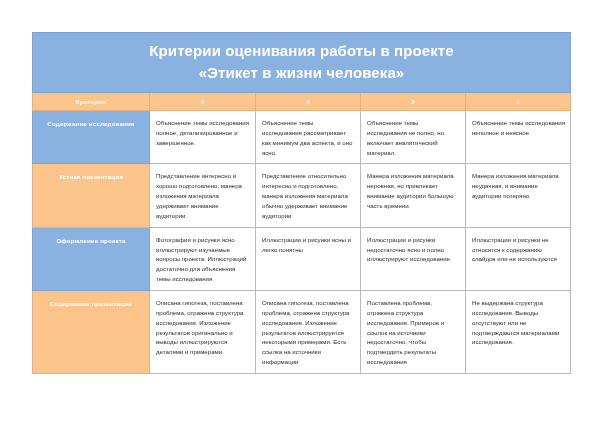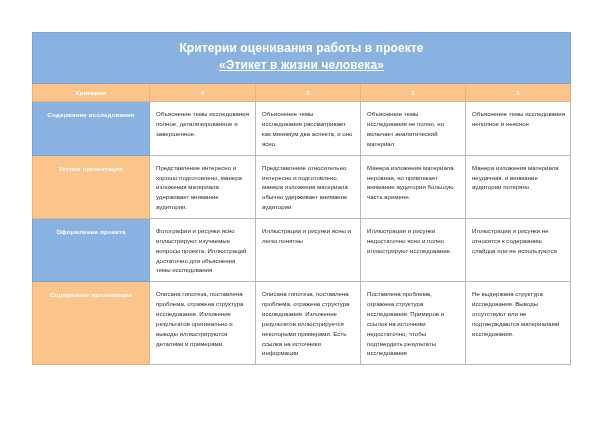--- a/index.html
+++ b/index.html
@@ -40,28 +40,28 @@
     border: 1px solid #b9b9b9;
     vertical-align: top;
     padding: 0;
   }
 
   
   .title-cell {
     background: #8AB2E0;
     color: #ffffff;
     text-align: center;
-    font-size: 12px;
+    font-size: 15px;
     font-weight: bold;
     line-height: 1.45;
     padding: 7px 6px 8px 6px !important;
     border-color: #7ba4d6 !important;
     letter-spacing: 0.1px;
   }
-  .title-cell .line2 { display: block; text-decoration: underline; }
+  .title-cell .line2 { display: block; }
 
   
   .col-head {
     background: #FBC48B;
     color: #ffffff;
     text-align: center;
     font-size: 6.2px;
     font-weight: bold;
     line-height: 1.2;
     padding: 5px 3px 5px 3px !important;

